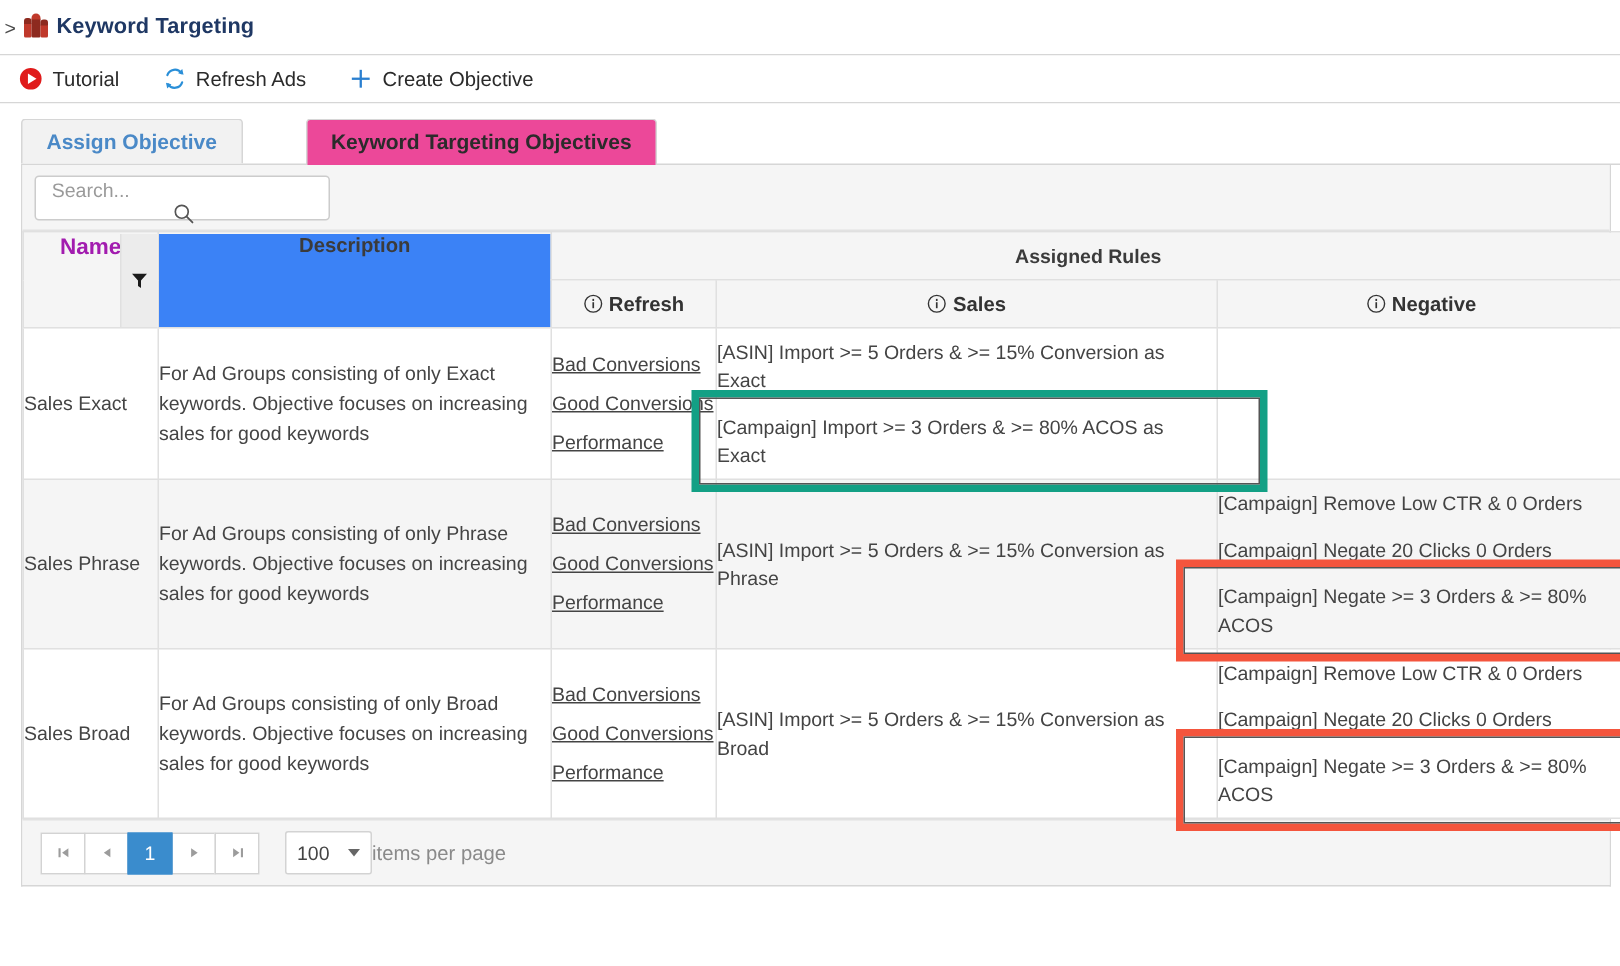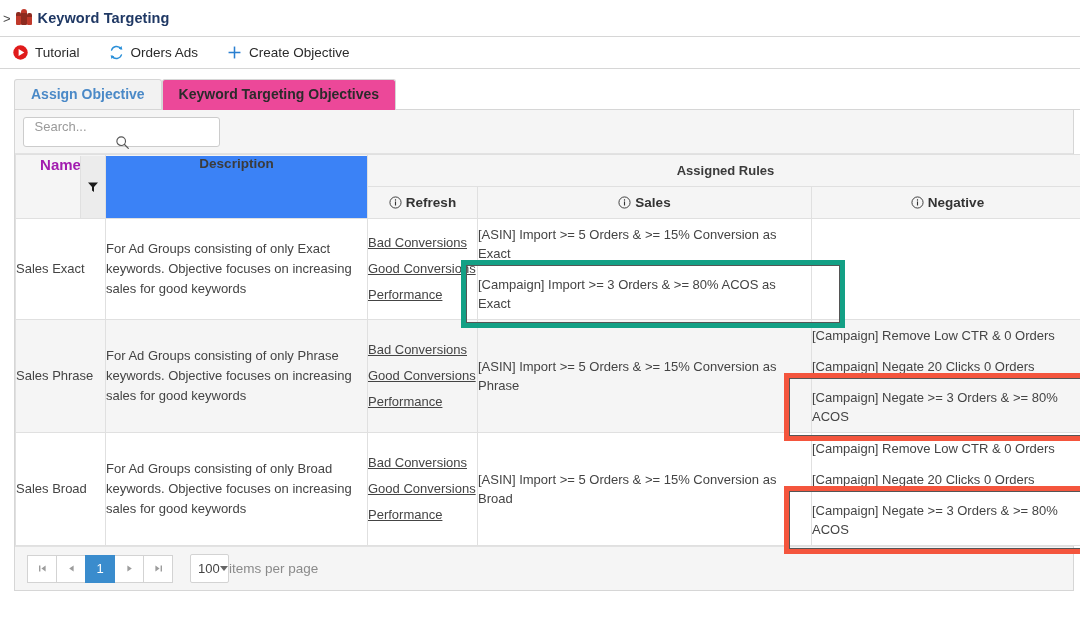--- a/index.html
+++ b/index.html
@@ -110,20 +110,21 @@
   .tabstrip-wrap {
     padding: 10px 0 0 14px;
     background: #ffffff;
   }
   .tabstrip {
     display: flex;
     align-items: center;
     height: 30px;
     border-bottom: 1px solid #d6d6d6;
     position: relative;
+    gap: 42px;
   }
   .tab {
     box-sizing: border-box;
     height: 30px;
     line-height: 28px;
     padding: 0 16px;
     font-size: 14px;
     font-weight: bold;
     border: 1px solid #d6d6d6;
     border-bottom: none;
@@ -317,21 +318,21 @@
     background: #3a8ccd;
     color: #ffffff;
     font-size: 13px;
     border-color: #3a8ccd;
     position: relative;
     z-index: 2;
   }
   .pg-select {
     box-sizing: border-box;
     margin-left: 18px;
-    width: 39px;
+    width: 58px;
     height: 29px;
     border: 1px solid #d3d3d3;
     border-radius: 2px;
     background: #ffffff;
     display: flex;
     align-items: center;
     justify-content: space-between;
     padding: 0 7px;
     font-size: 13px;
     color: #444;
@@ -371,21 +372,21 @@
     <span>Tutorial</span>
   </div>
 
   <div class="tb-item">
     <svg class="tb-ico" viewBox="0 0 20 20">
       <path d="M4.2 7.2 A6.2 6.2 0 0 1 15.2 5.6" fill="none" stroke="#2a8fd8" stroke-width="1.7" stroke-linecap="round"></path>
       <path d="M15.8 12.8 A6.2 6.2 0 0 1 4.8 14.4" fill="none" stroke="#2a8fd8" stroke-width="1.7" stroke-linecap="round"></path>
       <polygon points="15.9,2.4 16.9,6.8 12.6,5.6" fill="#2a8fd8"></polygon>
       <polygon points="4.1,17.6 3.1,13.2 7.4,14.4" fill="#2a8fd8"></polygon>
     </svg>
-    <span>Orders Ads</span>
+    <span>Refresh Ads</span>
   </div>
 
   <div class="tb-item">
     <svg class="tb-ico" viewBox="0 0 20 20">
       <rect x="9.1" y="3" width="1.8" height="14" fill="#2a7fd0"></rect>
       <rect x="3" y="9.1" width="14" height="1.8" fill="#2a7fd0"></rect>
     </svg>
     <span>Create Objective</span>
   </div>
 

